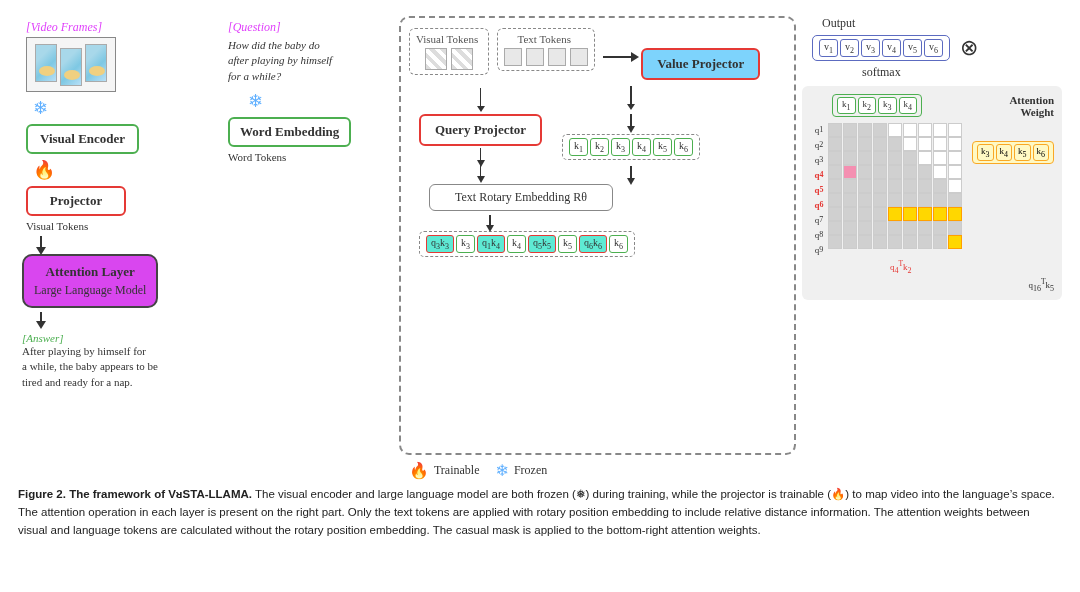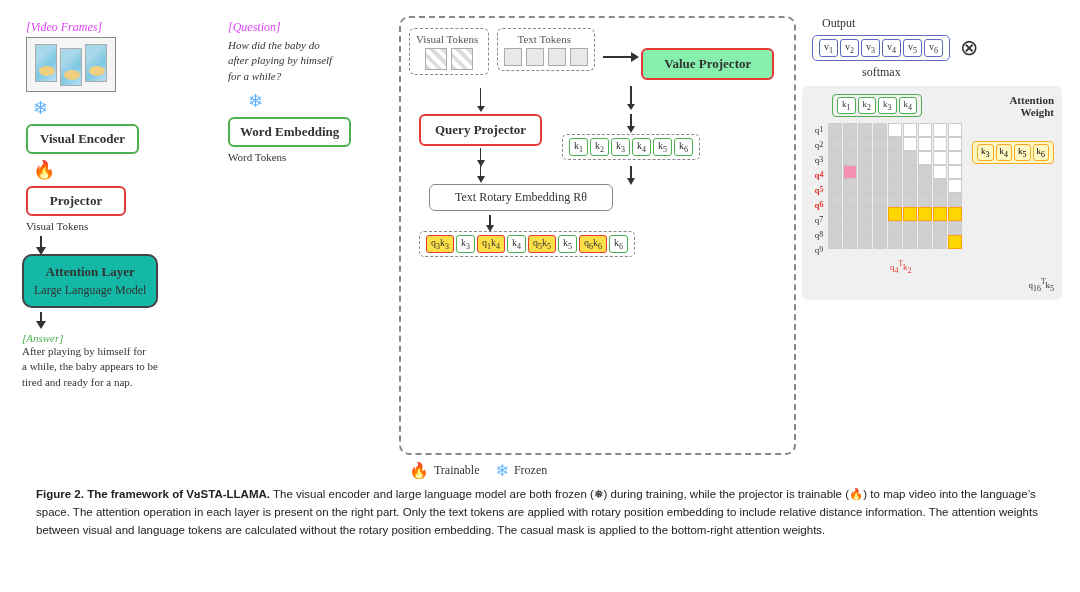--- a/index.html
+++ b/index.html
@@ -123,21 +123,21 @@
 
     .small-label {
       font-size: 11px;
       color: #333;
       margin: 2px 0 2px 8px;
     }
 
     .dark-rounded-box {
       border: 2px solid #444;
       border-radius: 10px;
-      background: #14b8a6;
+      background: #d946ef;
       padding: 8px 10px;
       margin: 2px 0 2px 4px;
       min-width: 130px;
     }
 
     .dark-rounded-box .attention-label {
       font-size: 13px;
       font-weight: bold;
       color: #333;
       text-align: center;
@@ -269,25 +269,25 @@
       font-size: 13px;
       font-weight: bold;
       color: #333;
       background: #fff;
       text-align: center;
     }
 
     .value-projector-box {
       border: 2px solid #e53935;
       border-radius: 6px;
-      padding: 6px 21px;
+      padding: 6px 14px;
       font-size: 13px;
       font-weight: bold;
       color: #333;
-      background: #86efac;
+      background: #7dd3fc;
       text-align: center;
     }
 
     
     .subscript-tokens-row {
       display: flex;
       align-items: center;
       gap: 4px;
       margin: 4px 0;
       flex-wrap: wrap;
@@ -339,21 +339,21 @@
       margin: 4px 0;
       flex-wrap: wrap;
     }
 
     .qk-token-red {
       border: 1.5px solid #e53935;
       border-radius: 3px;
       padding: 1px 4px;
       font-size: 10px;
       color: #333;
-      background: #fde047;
+      background: #5eead4;
     }
 
     .qk-token-green {
       border: 1.5px solid #4caf50;
       border-radius: 3px;
       padding: 1px 4px;
       font-size: 10px;
       color: #333;
       background: #fff;
     }
@@ -444,21 +444,20 @@
     .attn-cell-pink {
       background: #f48fb1;
     }
 
     .caption-area {
       padding: 6px 0 0 0;
       font-size: 11.5px;
       line-height: 1.55;
       color: #222;
       font-family: Arial, sans-serif;
-      margin-left: 18px;
     }
 
     .caption-bold {
       font-weight: bold;
     }
 
     
     sub {
       font-size: 8px;
     }

